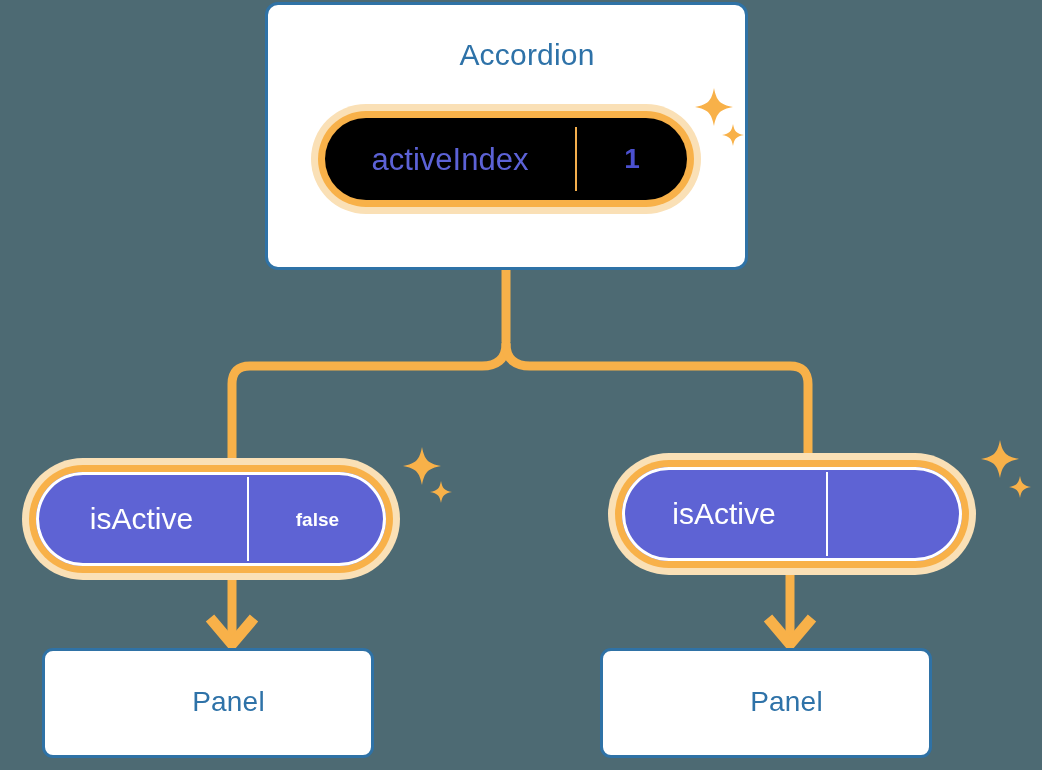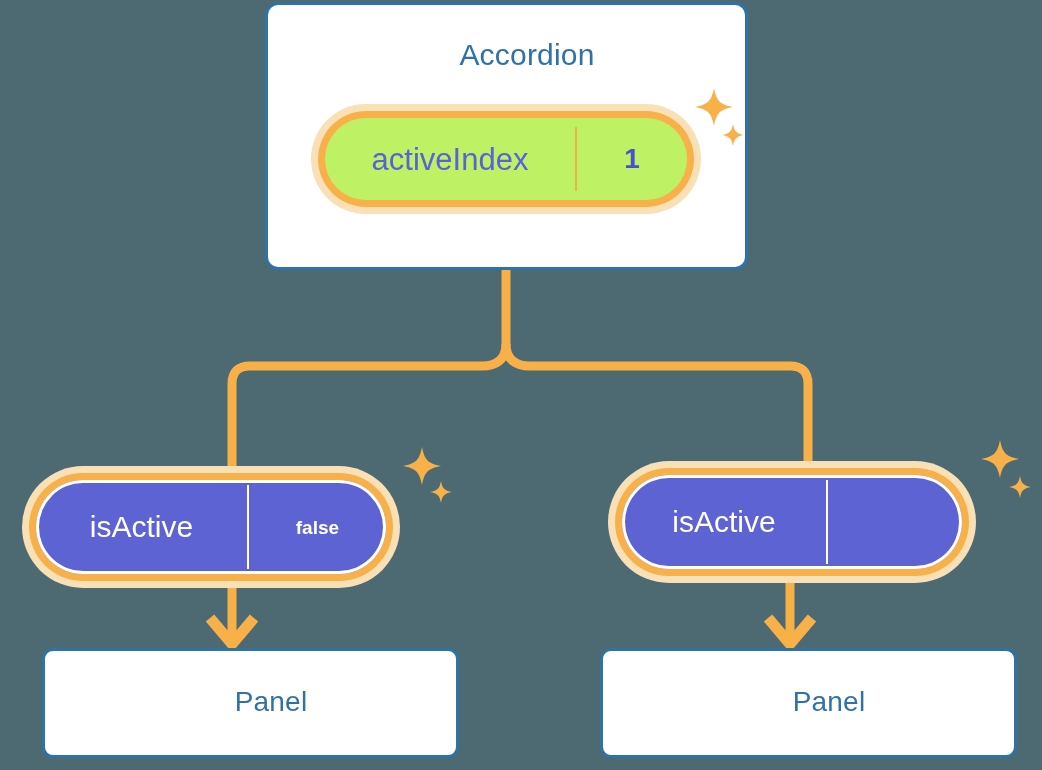--- a/index.html
+++ b/index.html
@@ -53,21 +53,21 @@
     left: 265px;
     top: 2px;
     width: 483px;
     height: 268px;
   }
   #card-accordion .card-title {
     margin-top: 35px;
   }
 
   .panel-card {
-    width: 417px;
+    width: 332px;
     height: 110px;
     border-radius: 11px;
   }
   #card-panel-left  { left: 42px;  top: 648px; }
   #card-panel-right { left: 600px; top: 648px; }
   .panel-card .card-title {
     margin-top: 37px;
     font-size: 28px;
   }
 
@@ -88,21 +88,21 @@
   .pill-key, .pill-val {
     display: flex;
     align-items: center;
     justify-content: center;
     line-height: 1;
     white-space: nowrap;
   }
 
   
   .pill-light {
-    background: #bef264;
+    background: #000000;
     box-shadow:
       0 0 0 7px #f8b149,
       0 0 0 14px #fae0b6;
   }
   .pill-light .pill-key {
     color: #5c62d6;
     font-size: 31px;
     font-weight: 400;
   }
   .pill-light .pill-val {
@@ -112,21 +112,20 @@
   }
   .pill-light .pill-divider {
     width: 2px;
     background: #f3ae4c;
     margin: 9px 0;
   }
 
   
   .pill-solid {
     background: #5e63d4;
-    margin-top: 8px;
   }
   .pill-solid .pill-key {
     color: #ffffff;
     font-size: 30px;
     font-weight: 400;
   }
   .pill-solid .pill-val {
     color: #ffffff;
     font-size: 19px;
     font-weight: 700;

